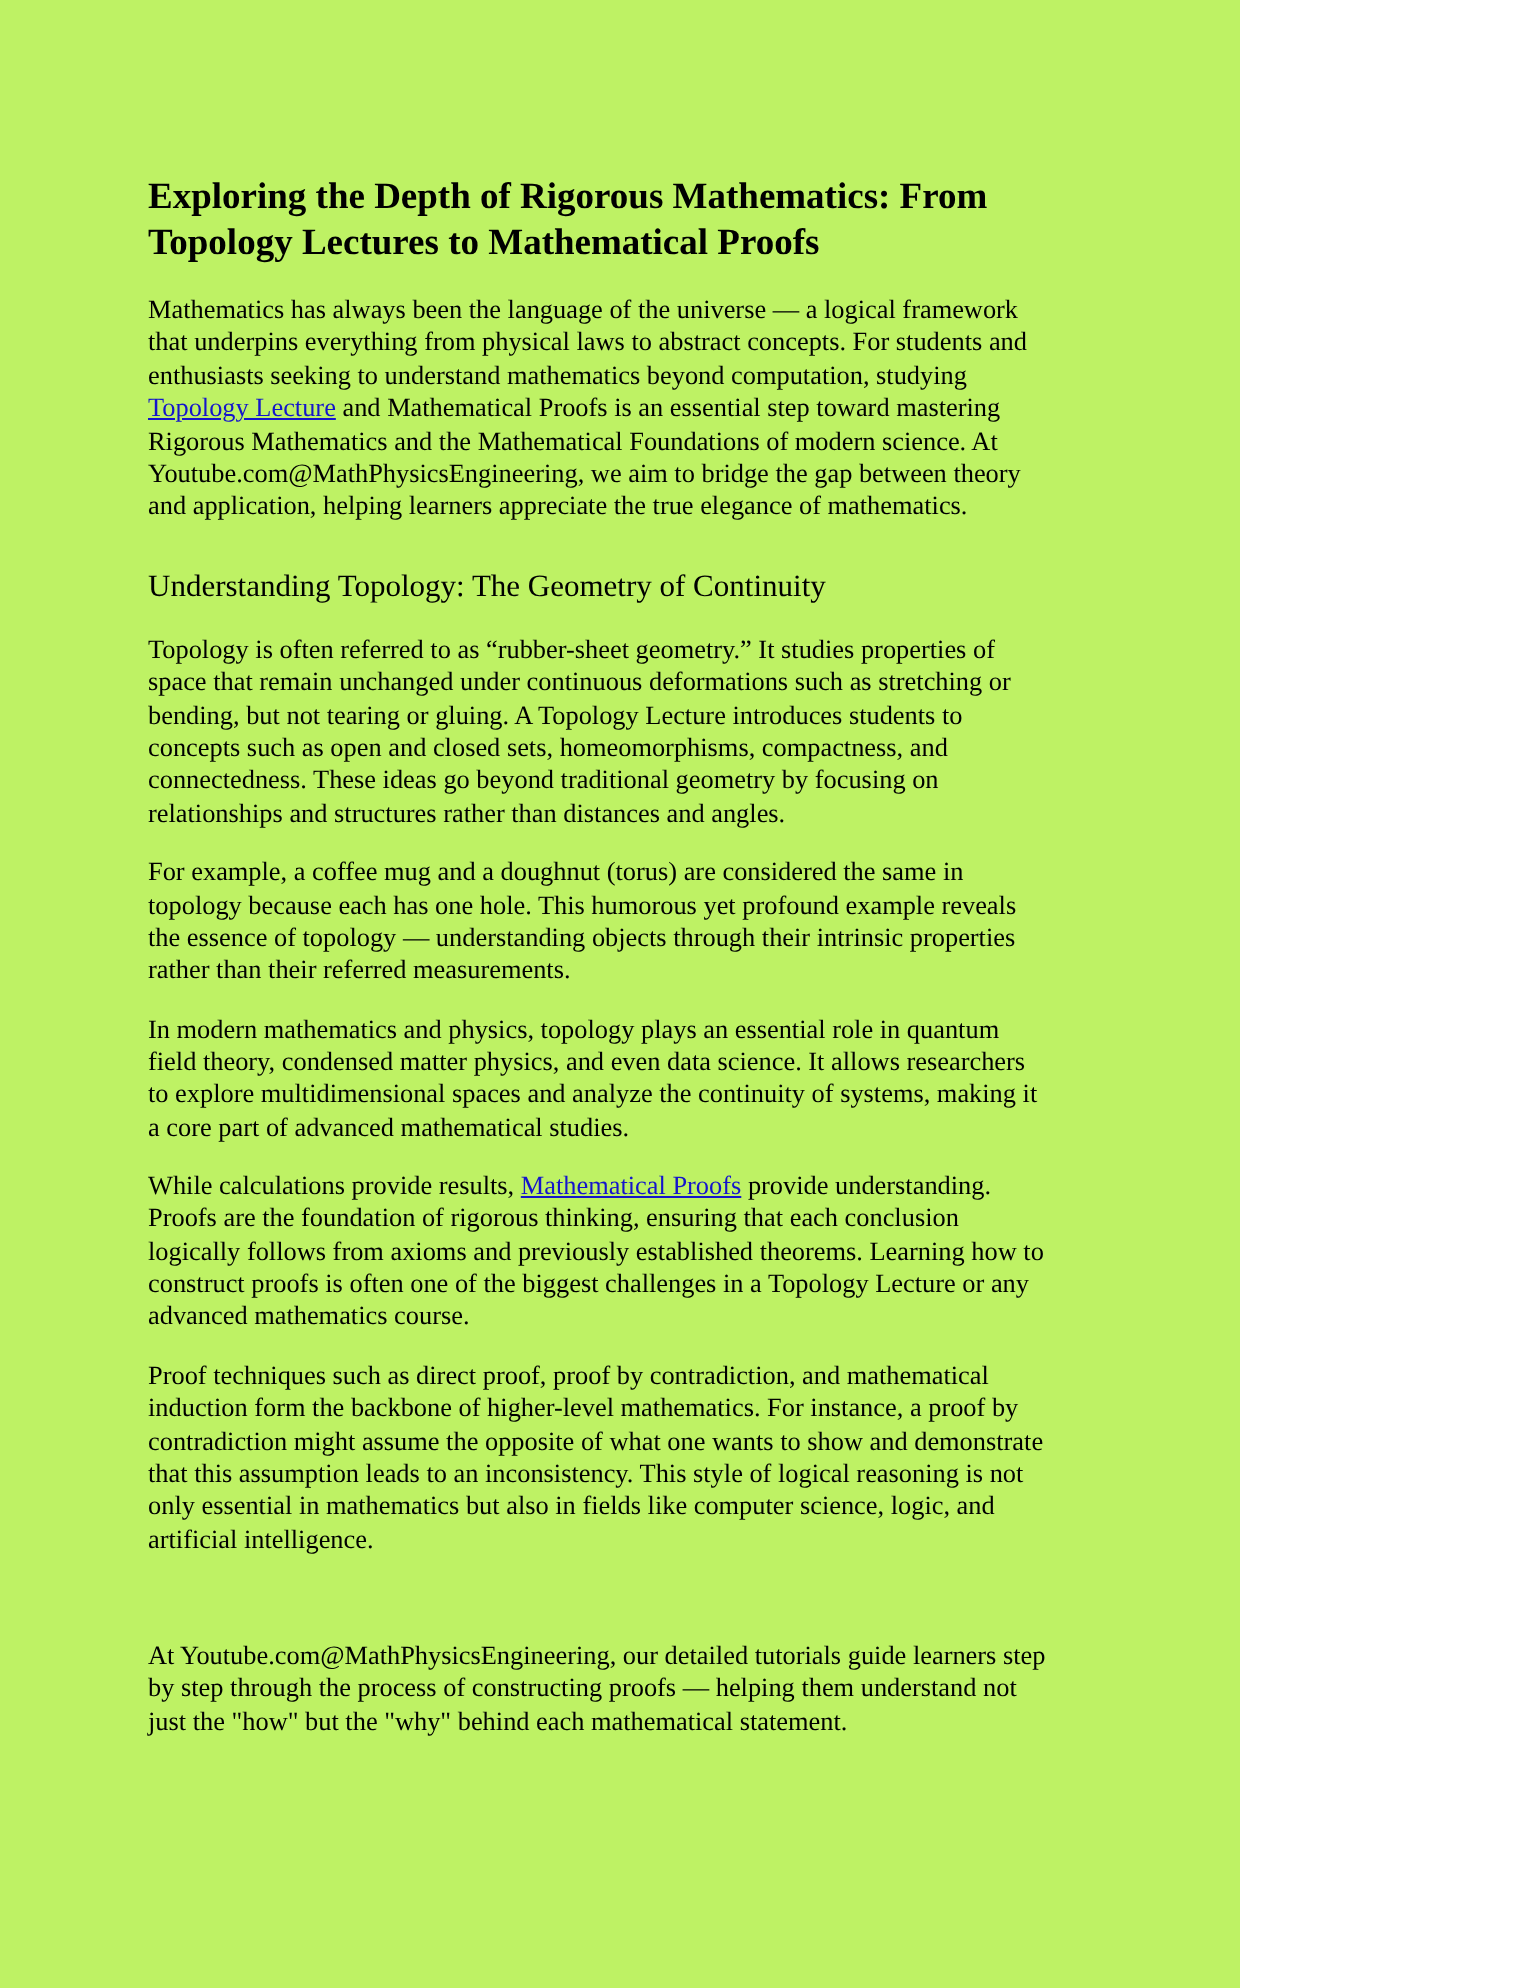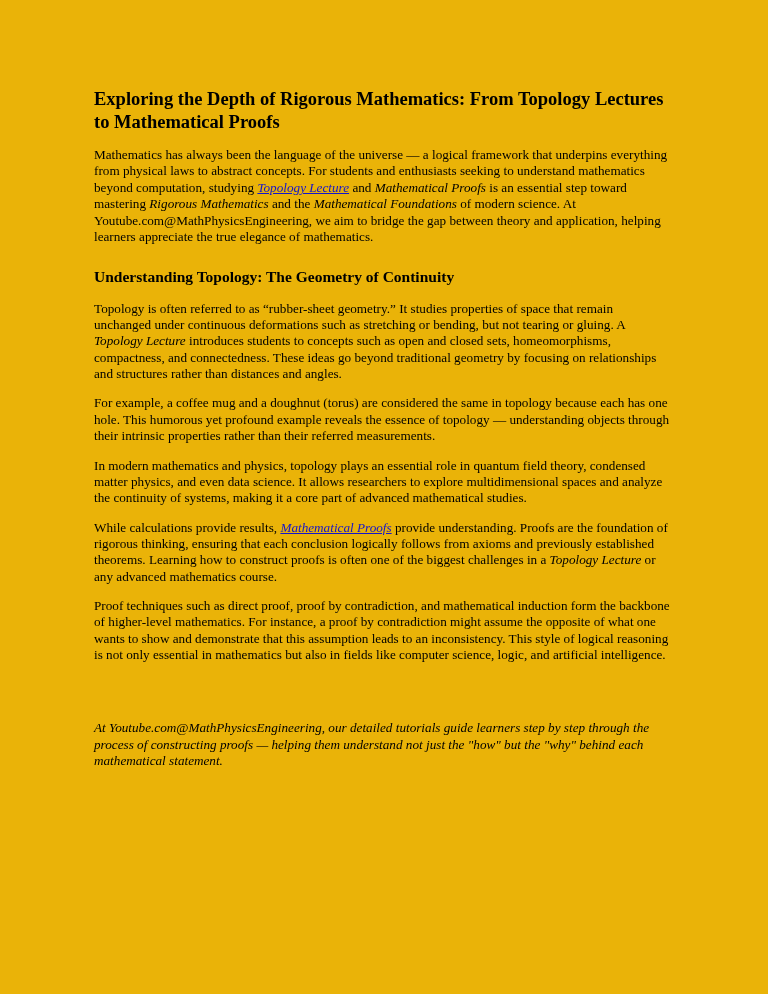--- a/index.html
+++ b/index.html
@@ -9,49 +9,47 @@
   }
   body {
     width: 768px;
     height: 994px;
     overflow: hidden;
     font-family: "Liberation Serif", "DejaVu Serif", serif;
     color: #000000;
   }
   .page {
     box-sizing: border-box;
-    width: 768px;
+    width: 620px;
     height: 994px;
-    padding: 88px 96px 40px 94px;
-    background: #eab308;
+    padding: 88px 96px 40px 74px;
+    background: #bef264;
   }
   .doc h1 {
     font-size: 18.5px;
     line-height: 1.22;
     font-weight: bold;
     margin: 0 0 14px 0;
   }
   .doc h2 {
     font-size: 15.5px;
     line-height: 1.25;
-    font-weight: bold;
+    font-weight: normal;
     margin: 22px 0 14px 0;
   }
   .doc p {
     font-size: 13.2px;
     line-height: 1.24;
     margin: 0 0 13px 0;
     text-align: left;
   }
   .doc p.extra-space {
-    margin-top: 57px;
-    font-style: italic;
+    margin-top: 42px;
   }
   .italic {
-    font-style: italic;
   }
   a.link {
     color: var(--link-color, #0000dd);
     text-decoration: underline;
   }
 </style>
 </head>
 <body style="background: rgb(255, 255, 255); color: rgb(0, 0, 0);">
 
 <div class="page">

